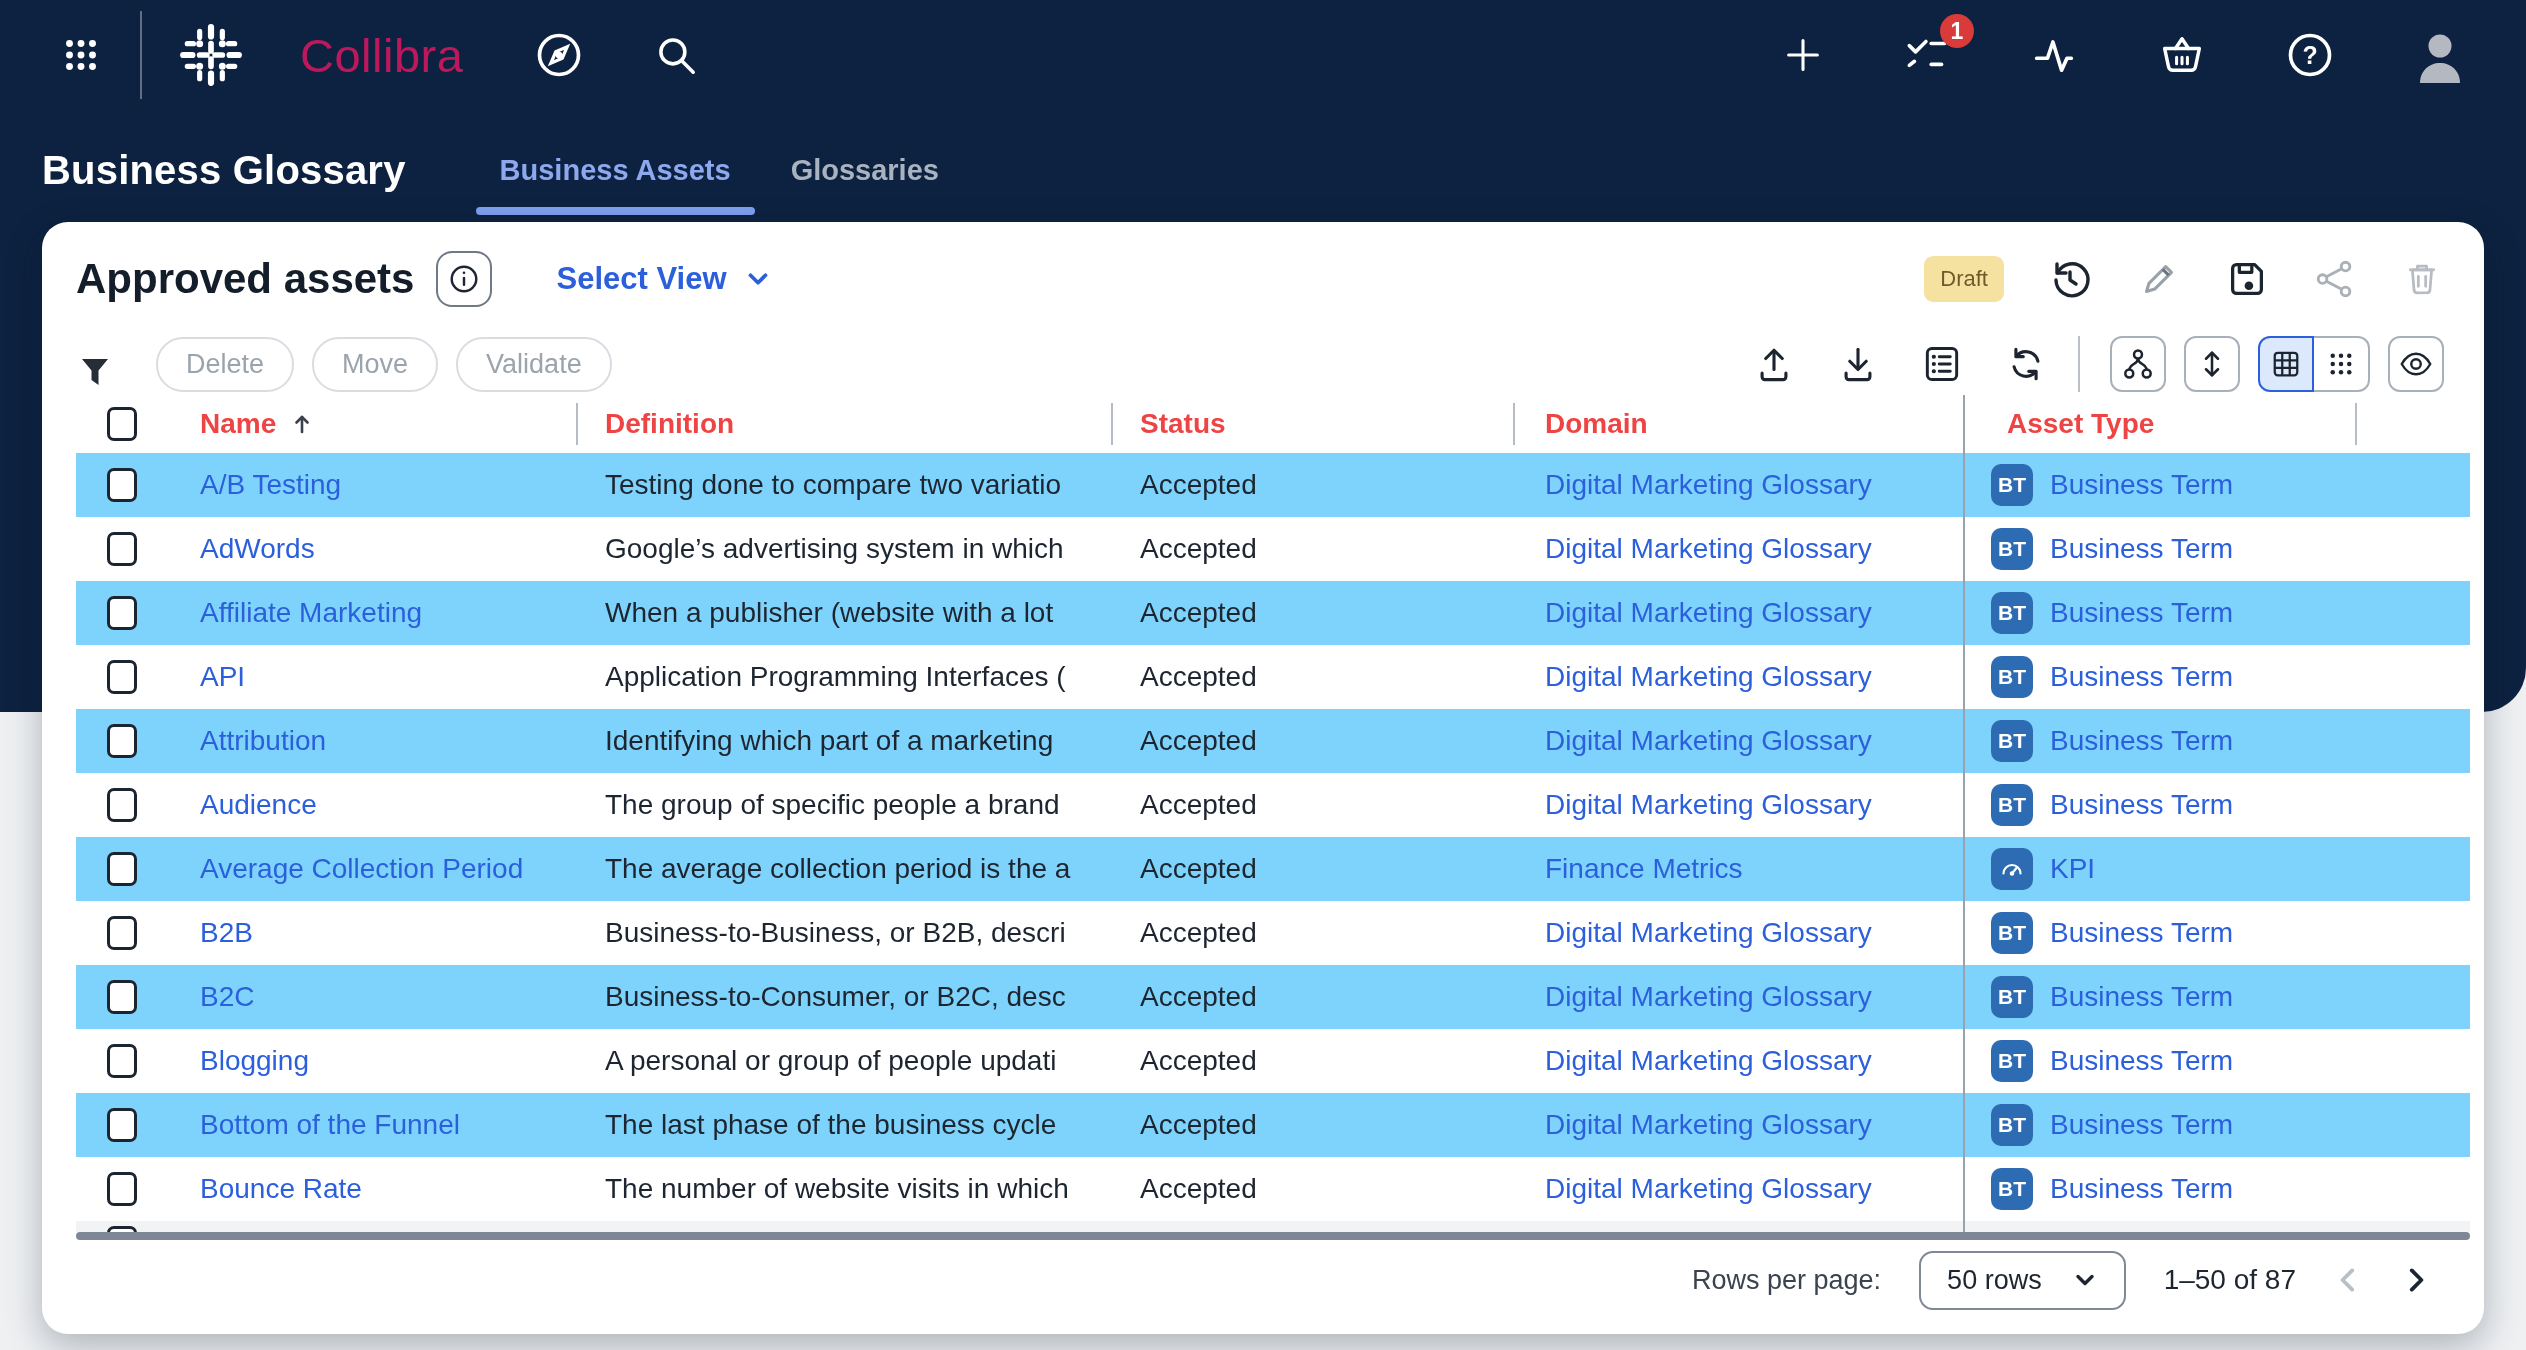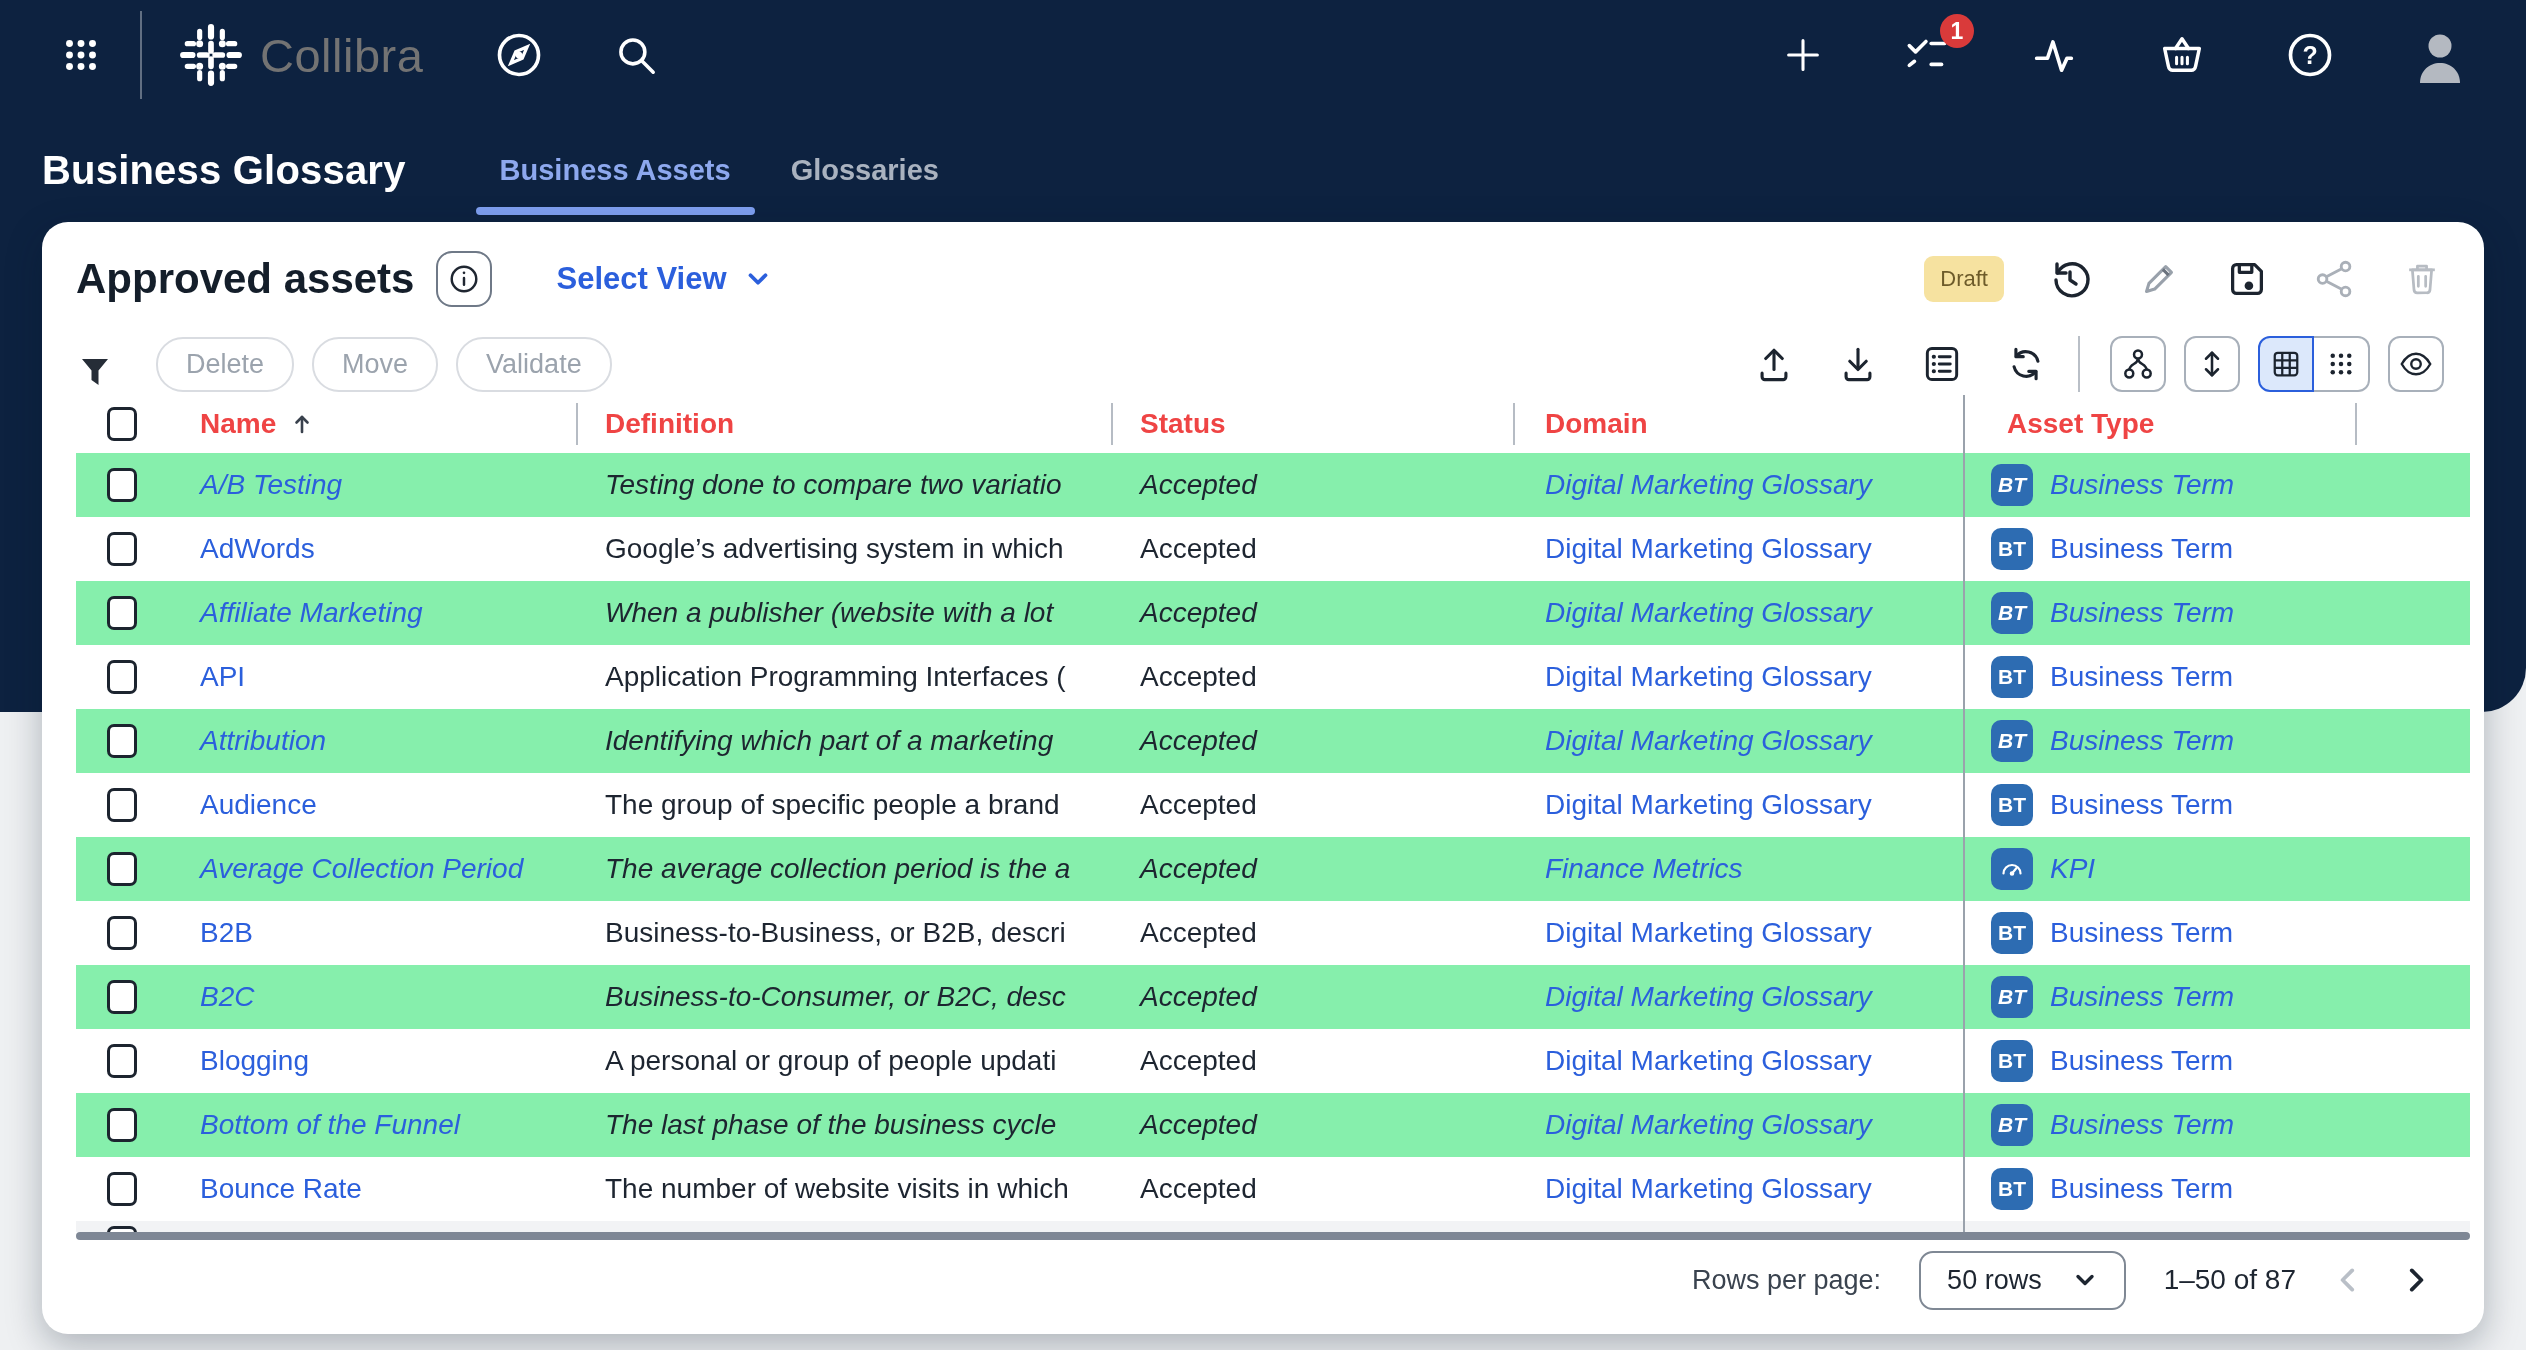--- a/index.html
+++ b/index.html
@@ -20,21 +20,21 @@
   }
 
   
   .topnav {
     position:absolute; top:0; left:0; right:0; height:110px;
     display:flex; align-items:center; padding:0 58px; color:#fff;
   }
   .navbtn { display:flex; align-items:center; justify-content:center; cursor:pointer; }
   .nav-divider { width:2px; height:88px; background:rgba(255,255,255,.35); margin:0 36px; }
   .brand { display:flex; align-items:center; gap:16px; margin-right:70px; }
-  .brand-word { font-size:47px; font-weight:500; letter-spacing:.5px; color:#737373; }
+  .brand-word { font-size:47px; font-weight:500; letter-spacing:.5px; color:#be185d;margin-left:40px; }
   .topnav .gap { margin-left:66px; }
   .nav-right { margin-left:auto; display:flex; align-items:center; gap:76px; }
   .tasks-wrap { position:relative; }
   .nav-badge {
     position:absolute; top:-16px; right:-22px; min-width:34px; height:34px; border-radius:17px;
     background:#d93a3a; color:#fff; font-size:23px; font-weight:700;
     display:flex; align-items:center; justify-content:center; padding:0 8px;
   }
   .avatar { width:56px; height:56px; }
 
@@ -116,21 +116,21 @@
   .hcell { position:relative; height:100%; display:flex; align-items:center; }
   .hcell.divided::after {
     content:''; position:absolute; right:0; top:8px; bottom:8px; width:2px; background:#b6bcc4;
   }
   .name-head { display:flex; align-items:center; gap:14px; }
   .cb {
     width:30px; height:34px; border:3.5px solid #1c242f; border-radius:7px;
     background:#fff; margin-left:31px; cursor:pointer;
   }
   .row { height:64px; font-size:28px; }
-  .row.striped { background:#86efac;font-style:italic; }
+  .row.striped { background:#7dd3fc; }
   .c-def { padding-left:27px; white-space:nowrap; overflow:hidden; color:#1d2530; }
   .c-status { padding-left:27px; color:#1d2530; }
   .c-domain { padding-left:30px; }
   .c-asset { padding-left:28px; display:flex; align-items:center; gap:17px; }
   a.tlink { color:#2b5fdc; text-decoration:none; font-weight:500; cursor:pointer;
     white-space:nowrap; overflow:hidden; }
   .type-badge {
     width:42px; height:42px; border-radius:10px; background:#2d6cb2; flex:0 0 42px;
     color:#fff; font-size:21px; font-weight:700;
     display:flex; align-items:center; justify-content:center;

